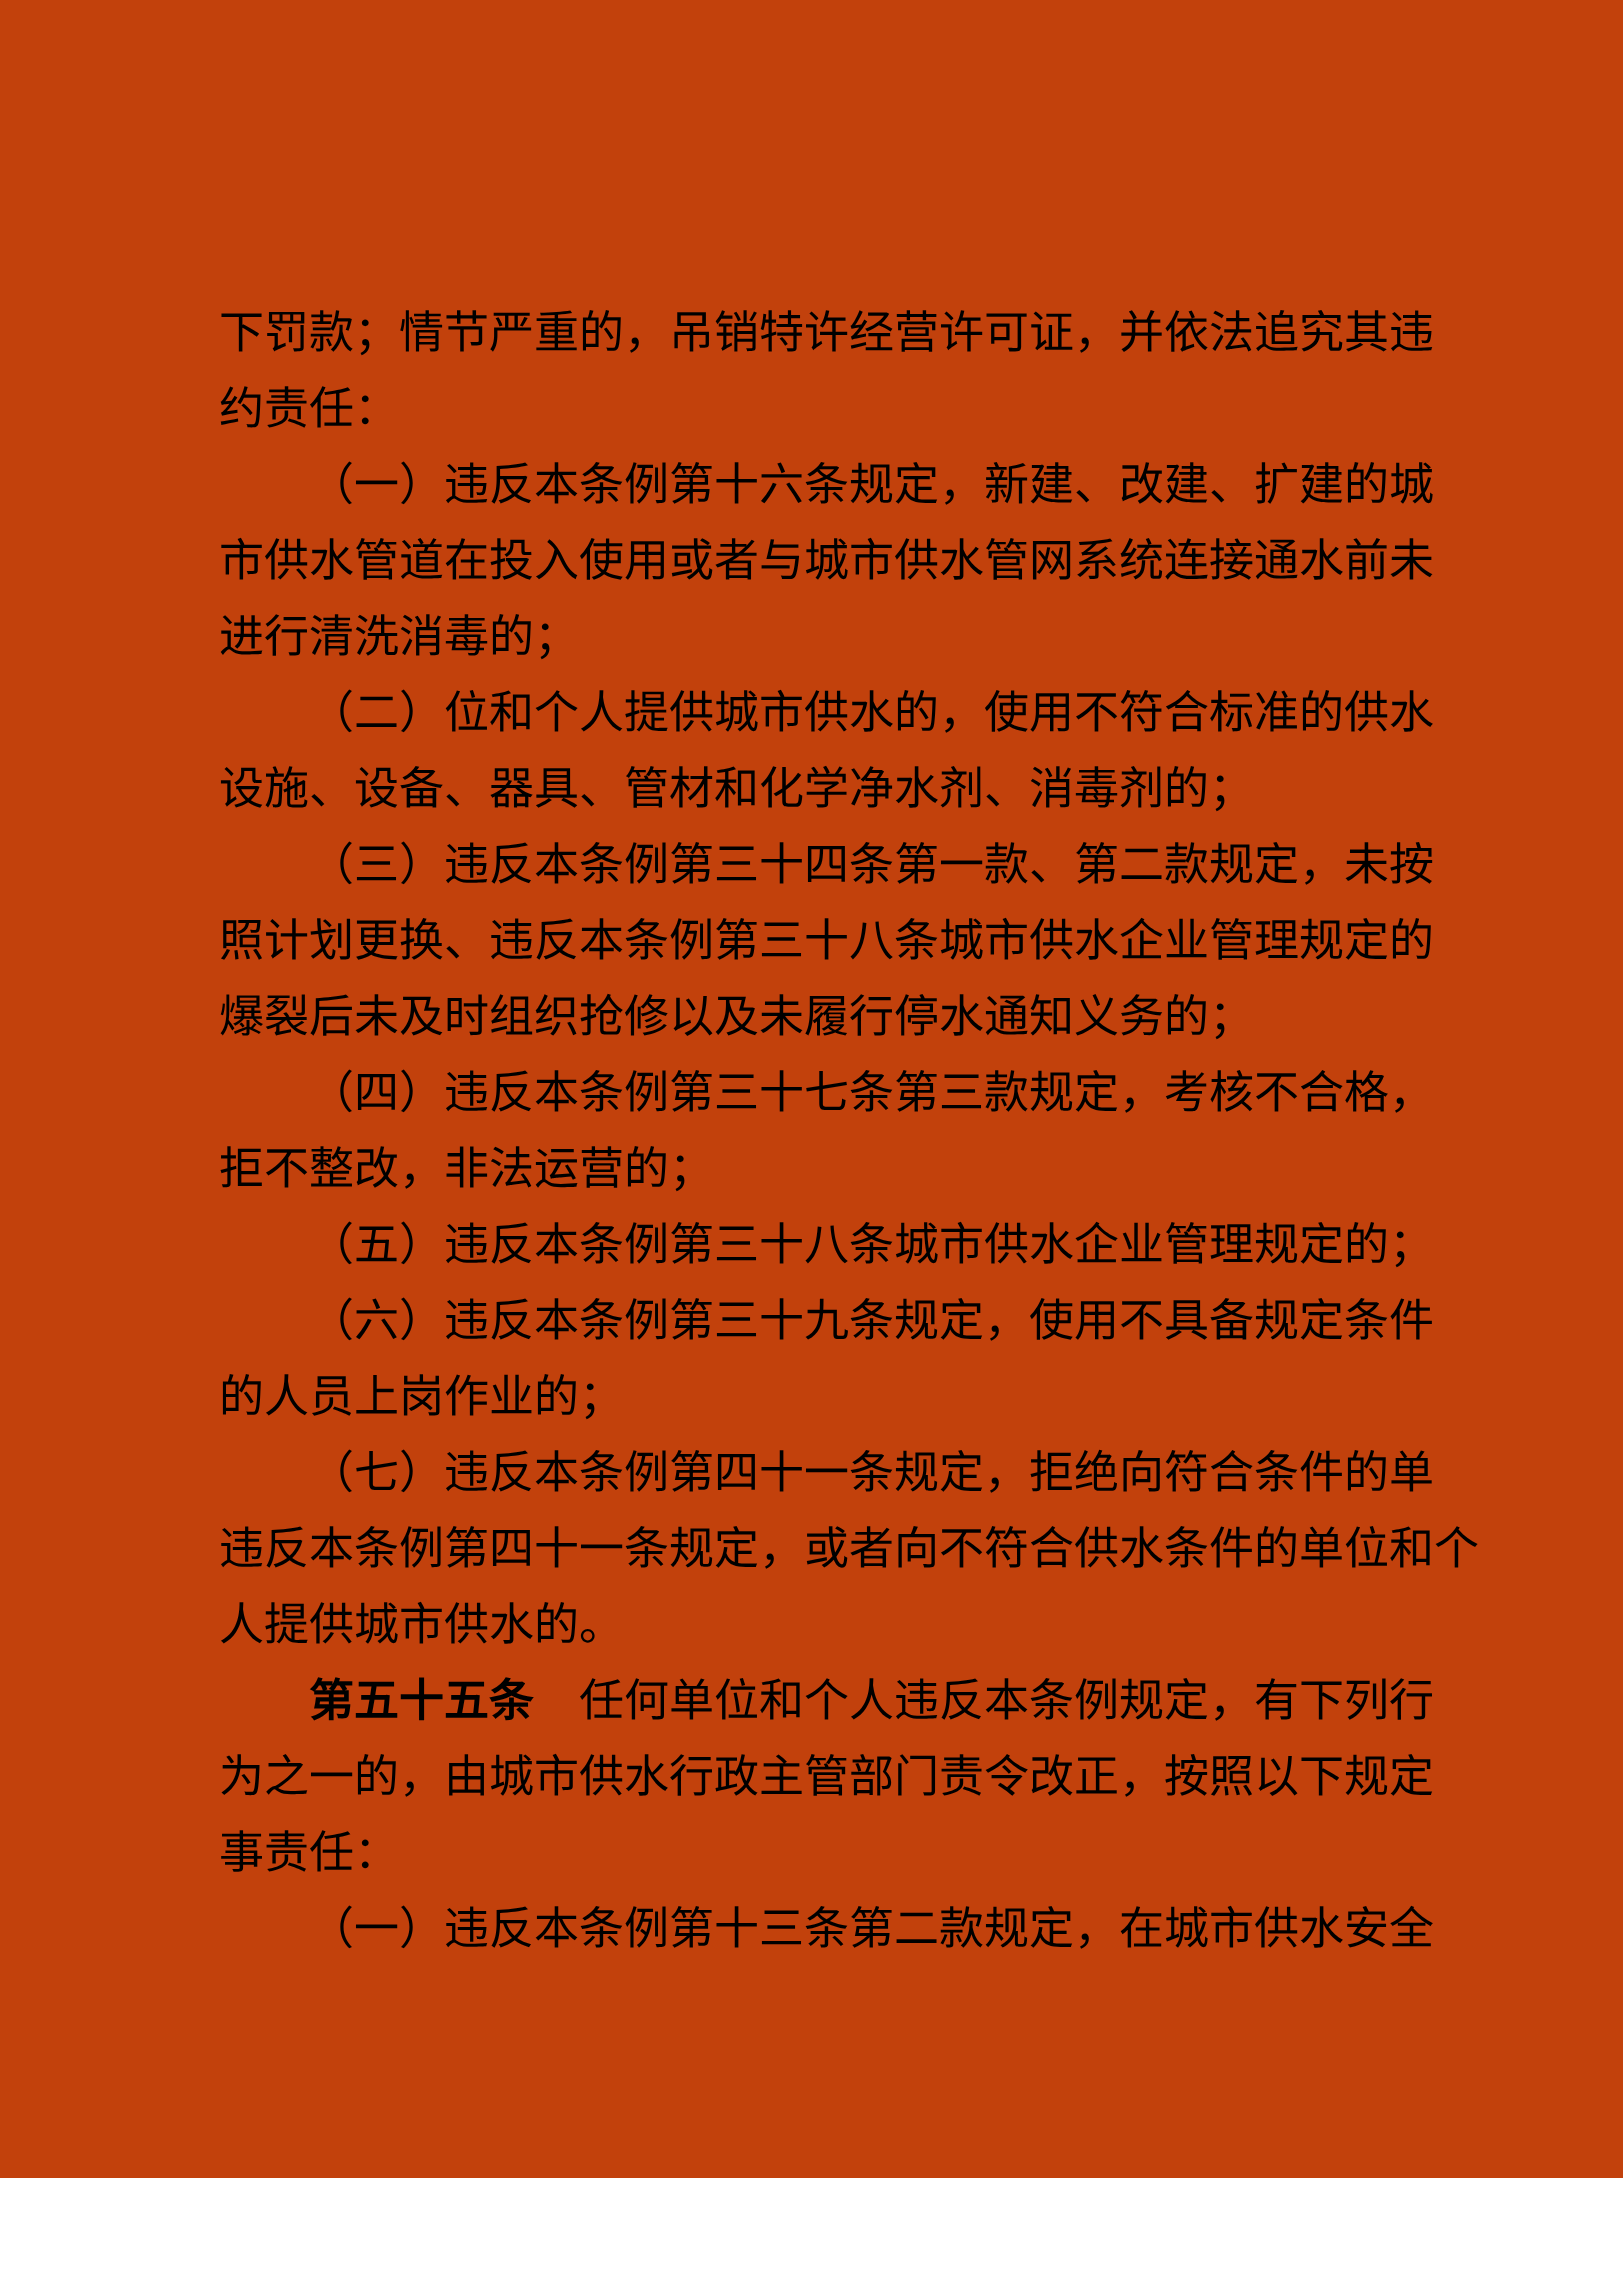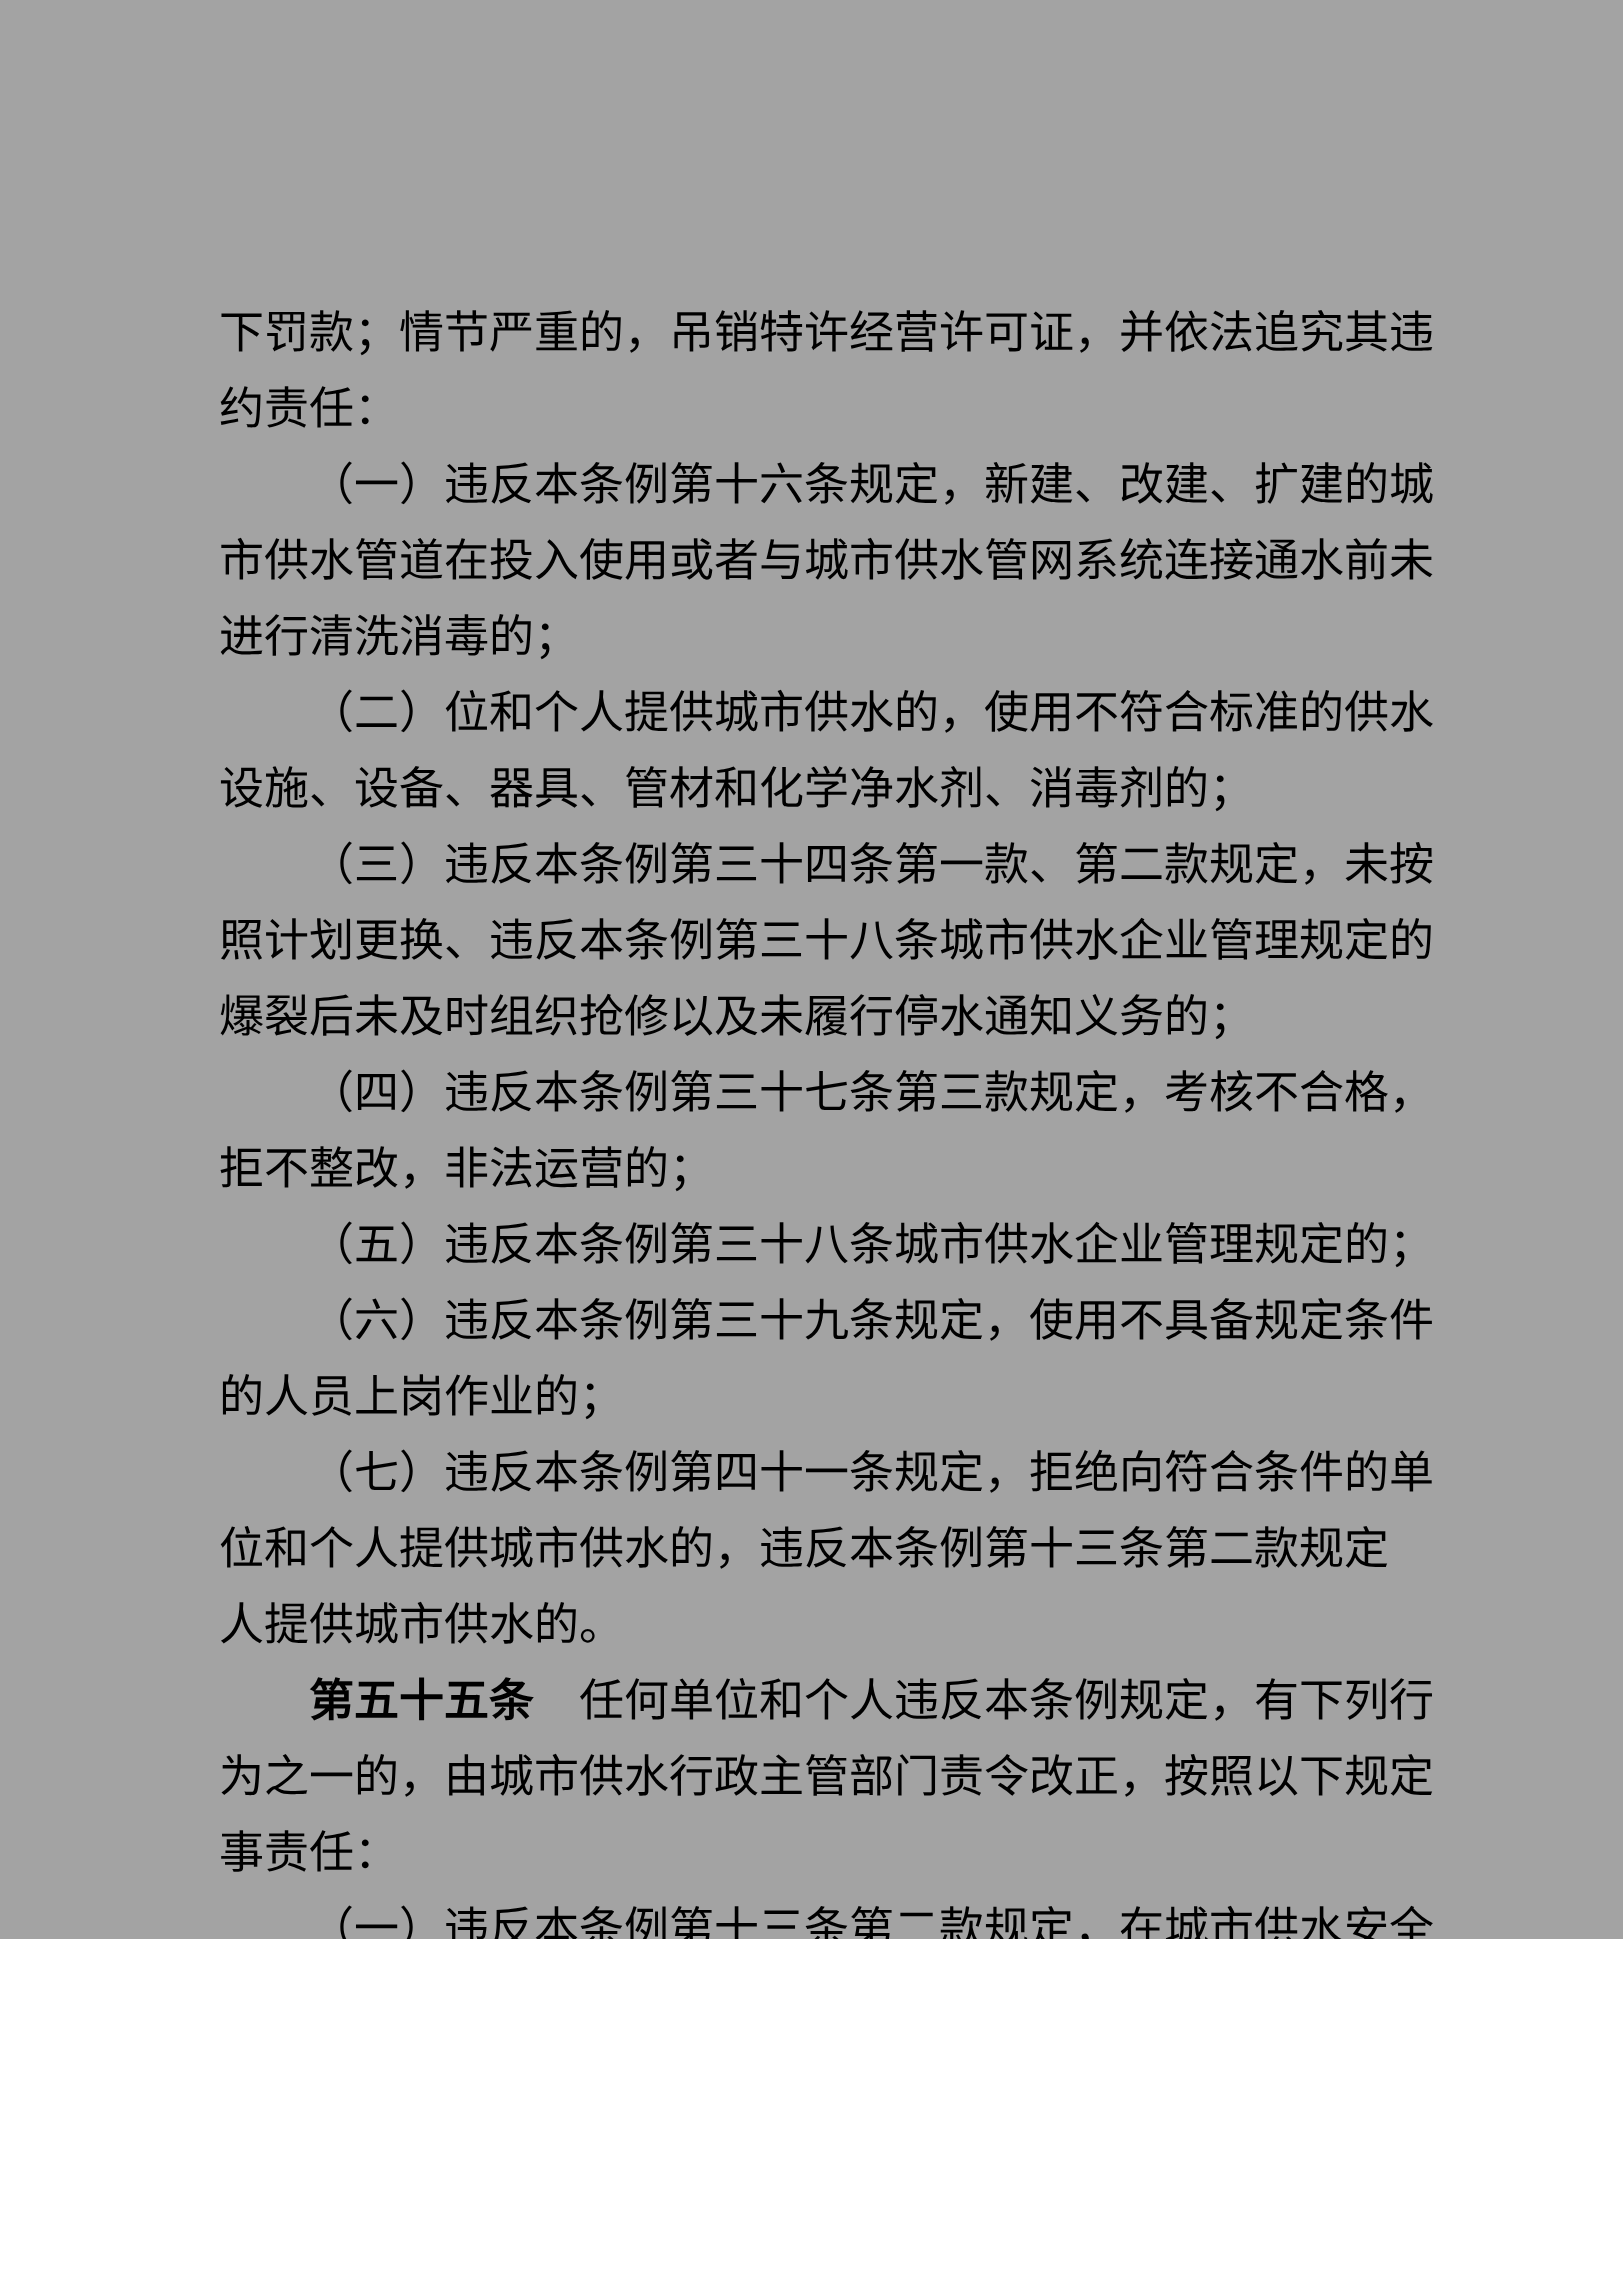--- a/index.html
+++ b/index.html
@@ -12,22 +12,22 @@
     width: 1623px;
     height: 2295px;
     position: relative;
     font-family: "Liberation Serif", "DejaVu Serif", serif;
   }
   .page {
     position: absolute;
     left: 0;
     top: 0;
     width: 1623px;
-    height: 1939px;
-    background: #a3a3a3;
+    height: 2178px;
+    background: #c2410c;
     overflow: hidden;
   }
   
   .text-block {
     position: absolute;
     left: 219px;
     top: 295px;
     width: 1215px;
     color: #000000;
   }
@@ -64,21 +64,21 @@
       <div class="line">设施、设备、器具、管材和化学净水剂、消毒剂的；</div>
       <div class="line indent">（三）违反本条例第三十四条第一款、第二款规定，未按</div>
       <div class="line">照计划更换、违反本条例第三十八条城市供水企业管理规定的</div>
       <div class="line">爆裂后未及时组织抢修以及未履行停水通知义务的；</div>
       <div class="line indent">（四）违反本条例第三十七条第三款规定，考核不合格，</div>
       <div class="line">拒不整改，非法运营的；</div>
       <div class="line indent">（五）违反本条例第三十八条城市供水企业管理规定的；</div>
       <div class="line indent">（六）违反本条例第三十九条规定，使用不具备规定条件</div>
       <div class="line">的人员上岗作业的；</div>
       <div class="line indent">（七）违反本条例第四十一条规定，拒绝向符合条件的单</div>
-      <div class="line">位和个人提供城市供水的，违反本条例第十三条第二款规定</div>
+      <div class="line">违反本条例第四十一条规定，或者向不符合供水条件的单位和个</div>
       <div class="line">人提供城市供水的。</div>
       <div class="line indent"><span class="article-no">第五十五条</span><span class="gap"></span><span>任何单位和个人违反本条例规定，有下列行</span></div>
       <div class="line">为之一的，由城市供水行政主管部门责令改正，按照以下规定</div>
       <div class="line">事责任：</div>
       <div class="line indent">（一）违反本条例第十三条第二款规定，在城市供水安全</div>
     </div>
 </div>
 
 
 </body></html>

